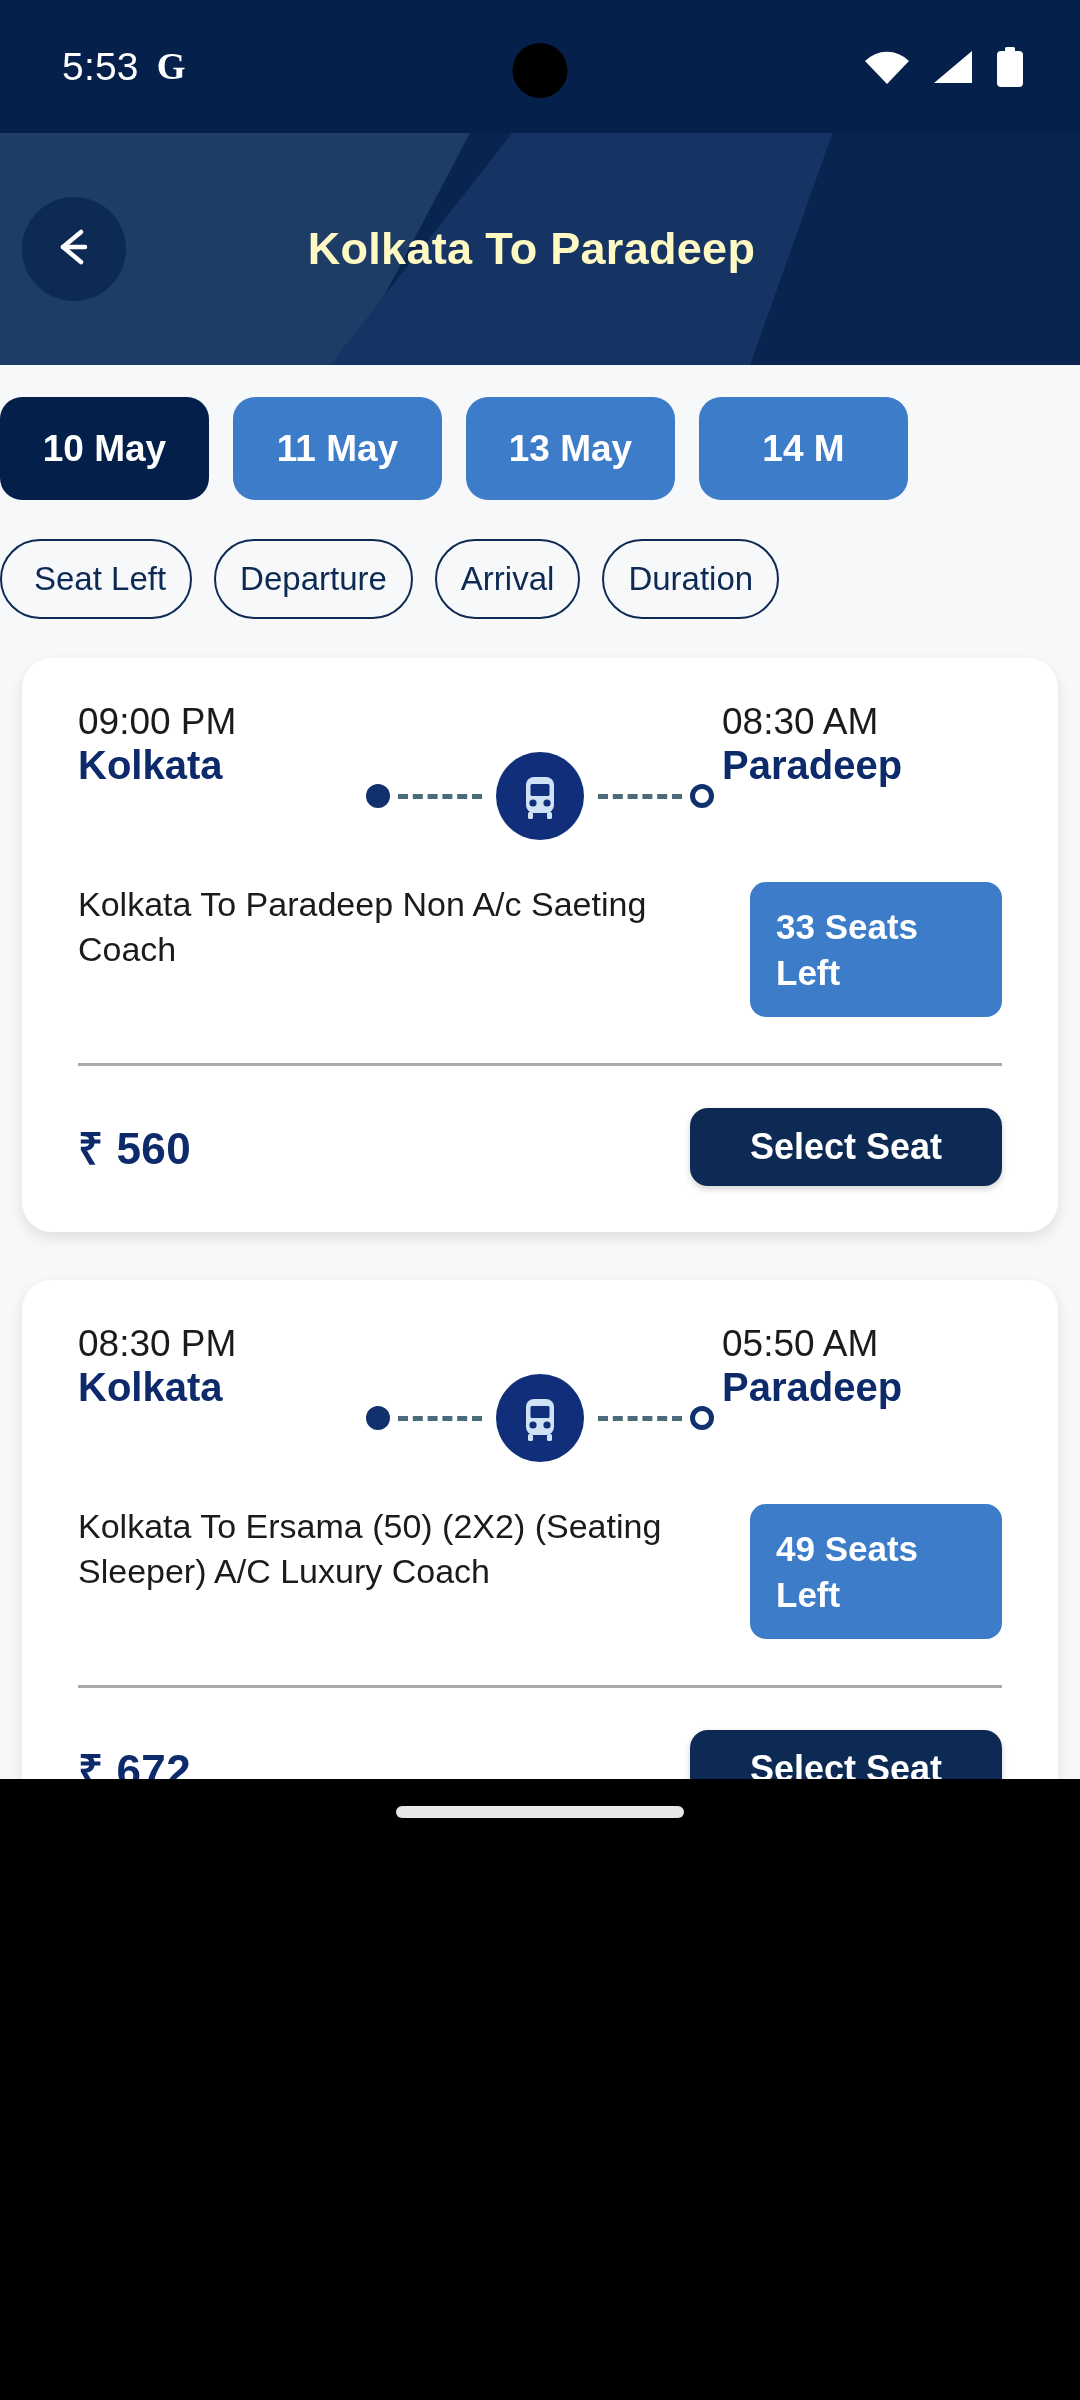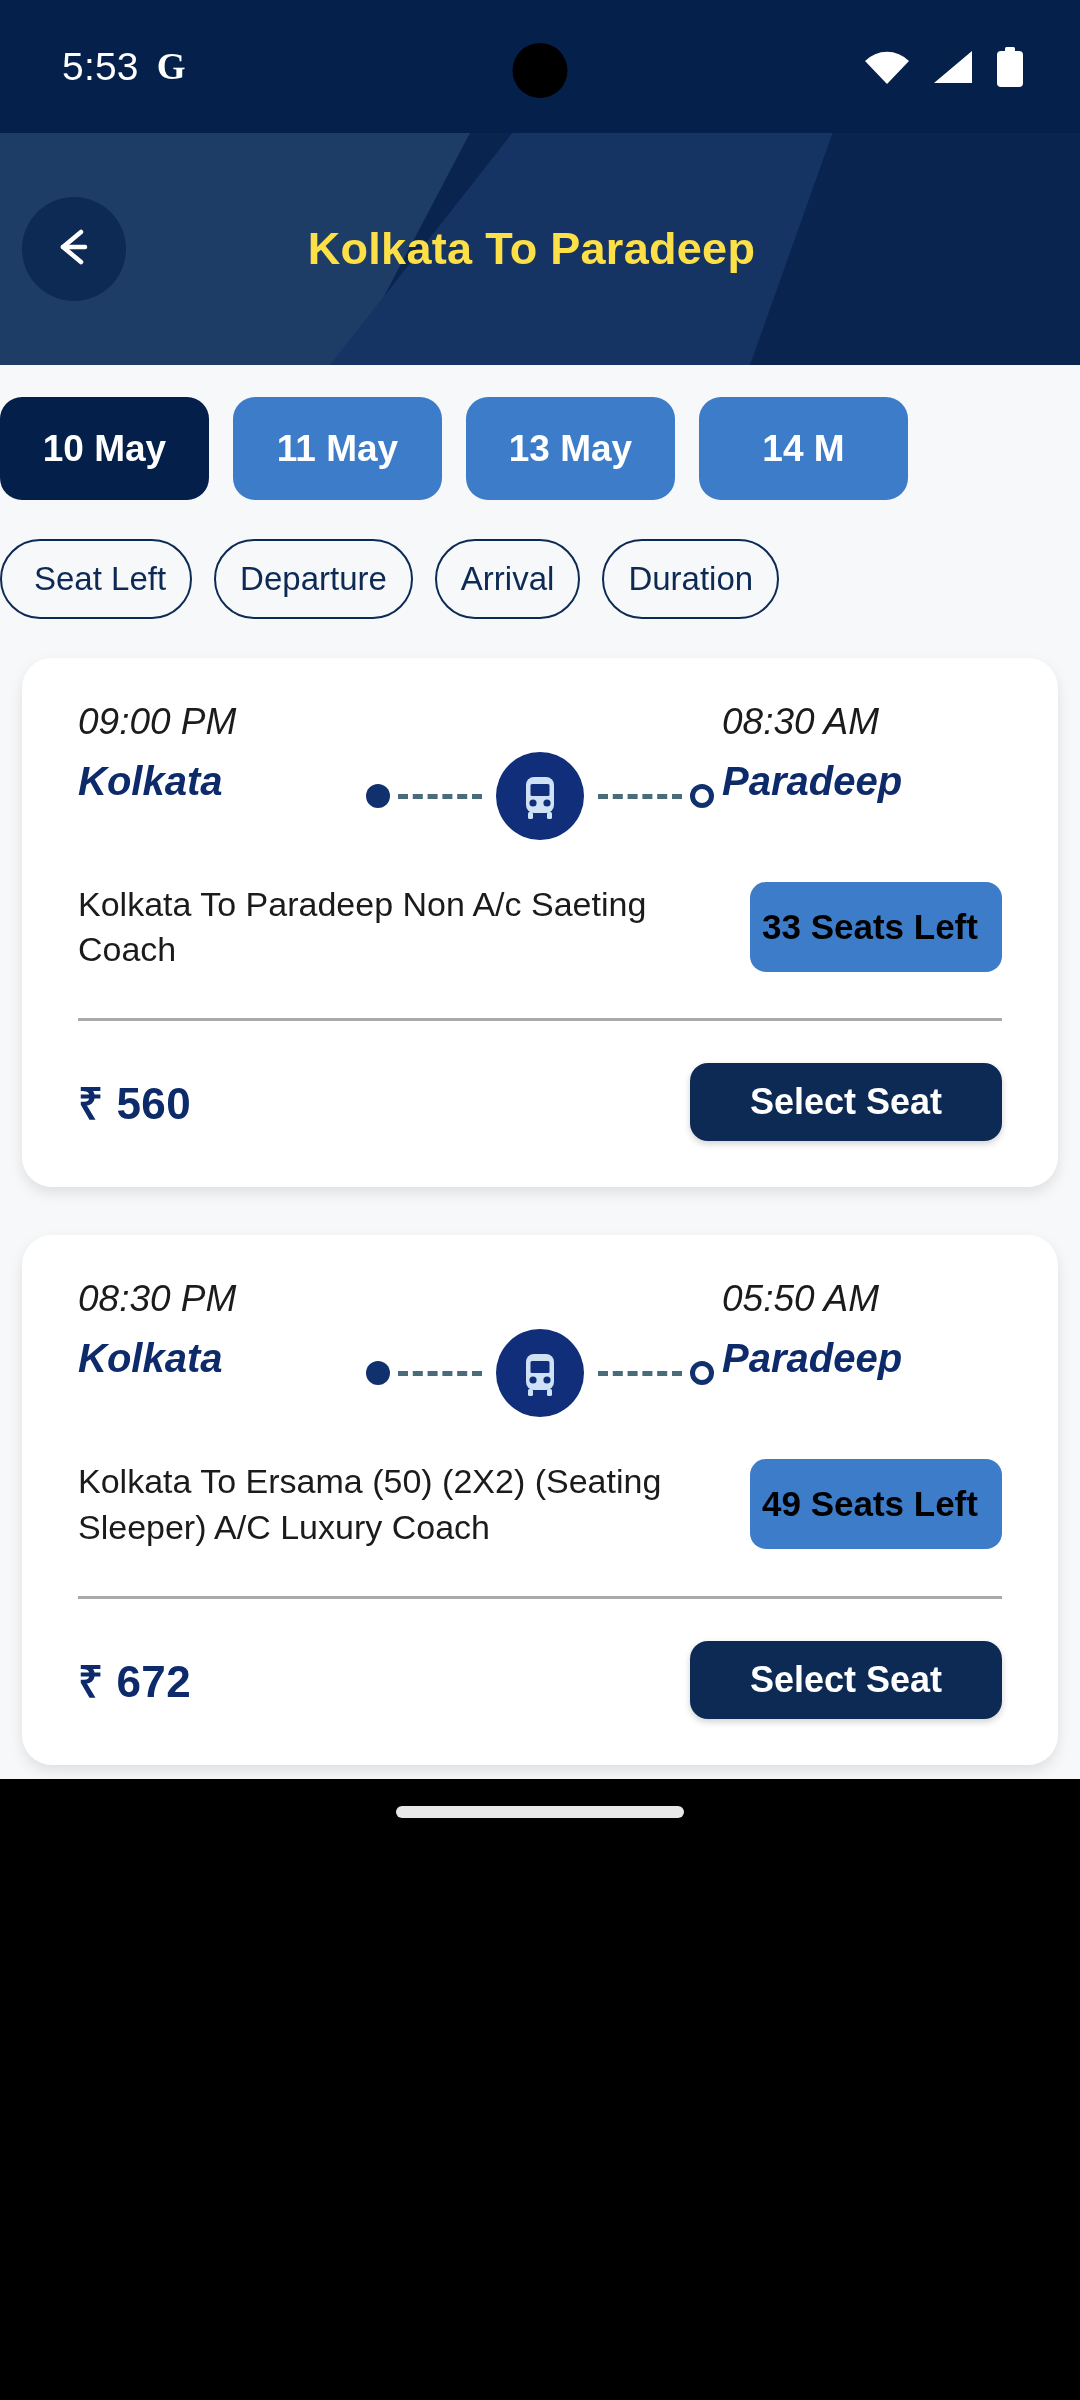--- a/index.html
+++ b/index.html
@@ -104,21 +104,21 @@
     justify-content:center;
     z-index:3;
   }
   .header-title {
     position:absolute;
     left:0; right:17px; top:0;
     height:232px;
     display:flex;
     align-items:center;
     justify-content:center;
-    color:#fde047;
+    color:#fef9c3;
     font-size:45px;
     font-weight:700;
     letter-spacing:0.3px;
     z-index:2;
   }
 
   
   .date-strip {
     display:flex;
     gap:24px;
@@ -190,22 +190,20 @@
 
   .route-row {
     display:flex;
     align-items:flex-start;
     justify-content:space-between;
   }
   .route-side {
     width:280px;
     display:flex;
     flex-direction:column;
-    gap:16px;
-    font-style:italic;
   }
   .route-side.right { align-items:flex-start; }
   .route-time {
     font-size:37px;
     color:#1b1b1b;
     font-weight:400;
     line-height:1.1;
   }
   .route-city {
     font-size:40px;
@@ -265,26 +263,26 @@
     font-size:34px;
     color:#1b1b1b;
     line-height:1.33;
     font-weight:400;
     max-width:630px;
   }
   .seats-badge {
     flex:0 0 auto;
     width:252px;
     background:#3d7cc9;
-    color:#000000;
+    color:#ffffff;
     border-radius:16px;
     font-size:35px;
     font-weight:700;
     line-height:1.3;
-    padding:22px 12px;
+    padding:22px 26px;
   }
 
   .divider {
     height:3px;
     background:#a9aaac;
     margin:46px 0 0 0;
   }
 
   .price-row {
     display:flex;

